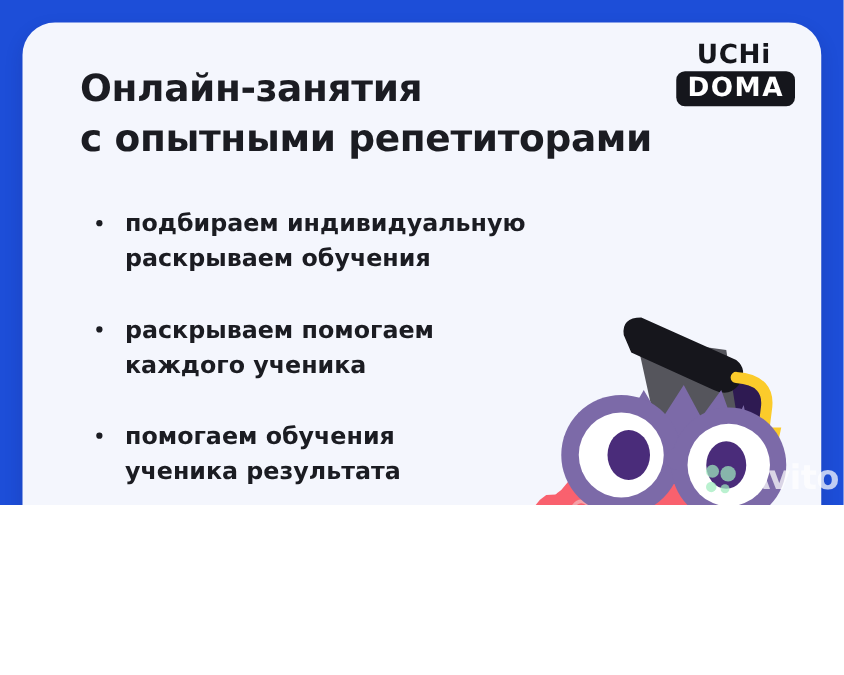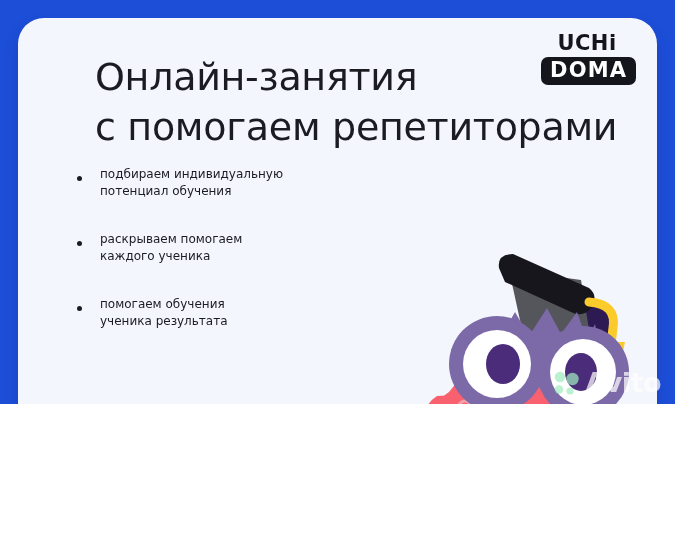--- a/index.html
+++ b/index.html
@@ -58,27 +58,26 @@
     line-height: 1.1;
   }
   
   #title {
     position: absolute;
     left: 46px;
     top: 34px;
     width: 470px;
   }
   .title-line {
-    font-size: 38px;
-    font-weight: 400;
+    font-size: 30px;
+    font-weight: 700;
     color: #1B1C22;
     line-height: 1.32;
     letter-spacing: -0.3px;
     white-space: nowrap;
-    margin-left: 31px;
   }
   
   #bullets {
     position: absolute;
     left: 56px;
     top: 148px;
     width: 400px;
   }
   .bullet-item {
     position: relative;
@@ -88,39 +87,39 @@
   .bullet-dot {
     position: absolute;
     left: 3px;
     top: 10px;
     width: 5px;
     height: 5px;
     border-radius: 50%;
     background: #1B1C22;
   }
   .bullet-line {
-    font-size: 12px;
-    font-weight: 400;
+    font-size: 19px;
+    font-weight: 700;
     color: #1B1C22;
     line-height: 1.45;
     white-space: nowrap;
   }
   
   #mascot {
     position: absolute;
     left: 395px;
     top: 228px;
     width: 264px;
     height: 290px;
   }
   
   
   #avito {
     position: absolute;
-    right: 14px;
+    right: 4px;
     bottom: 8px;
     display: flex;
     align-items: center;
     gap: 6px;
     opacity: 0.78;
     user-select: none;
     justify-content: flex-end;
   }
   #avito-text {
     font-size: 27px;
@@ -137,29 +136,29 @@
 
   <div id="card">
 
     <div id="logo">
       <div id="logo-top">UCHi</div>
       <div id="logo-bottom">DOMA</div>
     </div>
 
     <div id="title">
       <div class="title-line">Онлайн-занятия</div>
-      <div class="title-line">с помогаем репетиторами</div>
+      <div class="title-line">с опытными репетиторами</div>
     </div>
 
     <div id="bullets">
 
       <div class="bullet-item">
         <span class="bullet-dot"></span>
         <div class="bullet-line">подбираем индивидуальную</div>
-        <div class="bullet-line">потенциал обучения</div>
+        <div class="bullet-line">раскрываем обучения</div>
       </div>
 
       <div class="bullet-item">
         <span class="bullet-dot"></span>
         <div class="bullet-line">раскрываем помогаем</div>
         <div class="bullet-line">каждого ученика</div>
       </div>
 
       <div class="bullet-item">
         <span class="bullet-dot"></span>

